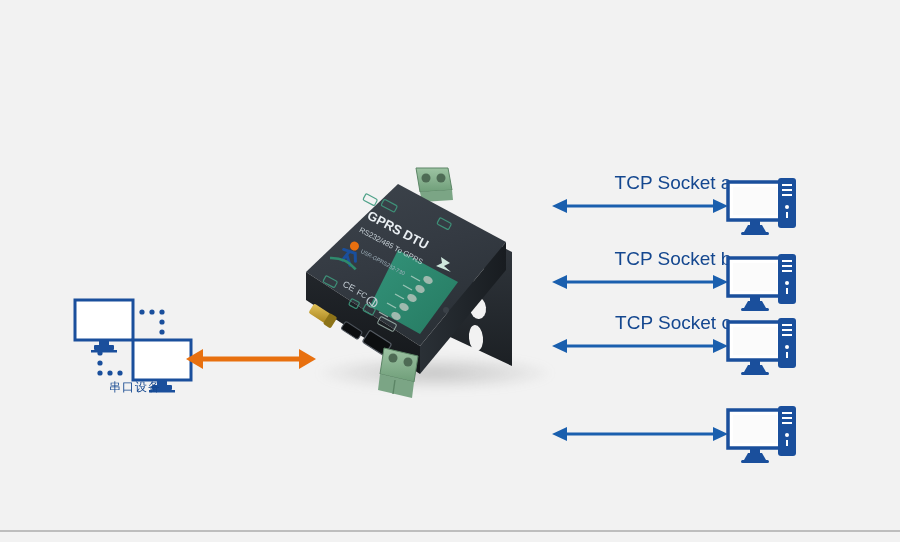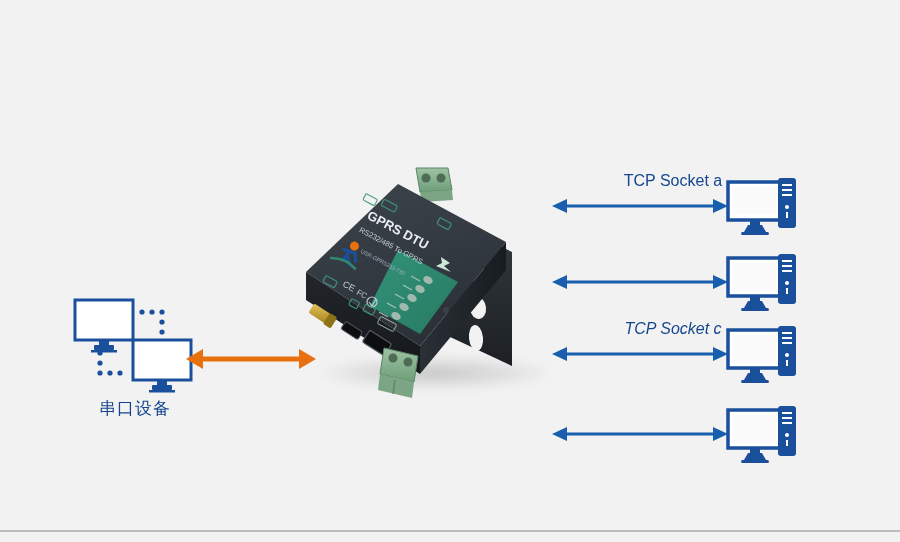--- a/index.html
+++ b/index.html
@@ -35,25 +35,25 @@
   
   #serial-group {
     left: 70px;
     top: 295px;
     width: 130px;
     height: 140px;
   }
   #serial-label {
     position: absolute;
     left: 0;
-    top: 102px;
+    top: 84px;
     width: 130px;
     text-align: center;
     color: #14478f;
-    font-size: 17px;
+    font-size: 12px;
     font-family: "DejaVu Sans", "Liberation Sans", sans-serif;
     letter-spacing: 1px;
     white-space: nowrap;
   }
 
   
   #orange-arrow {
     left: 186px;
     top: 344px;
     width: 130px;
@@ -79,21 +79,21 @@
 
   
   .socket-row { position: absolute; left: 548px; width: 352px; height: 76px; }
   .socket-label {
     position: absolute;
     left: 30px;
     top: 0px;
     width: 190px;
     text-align: center;
     color: #14478f;
-    font-size: 16px;
+    font-size: 19px;
     white-space: nowrap;
   }
   .socket-arrow { position: absolute; left: 4px; top: 22px; }
   .pc-icon { position: absolute; left: 178px; top: 4px; }
 </style>
 </head>
 <body>
 
 <div id="stage">
 
@@ -289,20 +289,21 @@
         <line x1="56" y1="9" x2="66" y2="9"></line>
         <line x1="56" y1="14" x2="66" y2="14"></line>
         <line x1="56" y1="19" x2="66" y2="19"></line>
       </g>
       <circle cx="61" cy="31" r="2" fill="#ffffff"></circle>
       <rect x="60" y="36" width="2" height="6" fill="#ffffff"></rect>
     </svg>
   </div>
 
   <div class="socket-row" style="top:248px;">
+    <div class="socket-label">TCP Socket b</div>
     <svg class="socket-arrow" width="176" height="24" viewBox="0 0 176 24">
       <line x1="12" y1="12" x2="164" y2="12" stroke="#1a5fae" stroke-width="3"></line>
       <polygon points="0,12 15,5 15,19" fill="#1a5fae"></polygon>
       <polygon points="176,12 161,5 161,19" fill="#1a5fae"></polygon>
     </svg>
     <svg class="pc-icon" width="72" height="64" viewBox="0 0 72 64">
       <rect x="2" y="6" width="54" height="38" fill="#ffffff" stroke="#1a4f9c" stroke-width="3.5"></rect>
       <rect x="7" y="11" width="44" height="28" fill="#fbfbfb"></rect>
       <rect x="24" y="44" width="10" height="5" fill="#1a4f9c"></rect>
       <path d="M18,56 L22,49 L36,49 L40,56 Z" fill="#1a4f9c"></path>
@@ -311,21 +312,21 @@
       <g stroke="#ffffff" stroke-width="2">
         <line x1="56" y1="9" x2="66" y2="9"></line>
         <line x1="56" y1="14" x2="66" y2="14"></line>
         <line x1="56" y1="19" x2="66" y2="19"></line>
       </g>
       <circle cx="61" cy="31" r="2" fill="#ffffff"></circle>
       <rect x="60" y="36" width="2" height="6" fill="#ffffff"></rect>
     </svg>
   </div>
 
-  <div class="socket-row" style="top:320px;font-style:italic;">
+  <div class="socket-row" style="top:312px;">
     <div class="socket-label">TCP Socket c</div>
     <svg class="socket-arrow" width="176" height="24" viewBox="0 0 176 24">
       <line x1="12" y1="12" x2="164" y2="12" stroke="#1a5fae" stroke-width="3"></line>
       <polygon points="0,12 15,5 15,19" fill="#1a5fae"></polygon>
       <polygon points="176,12 161,5 161,19" fill="#1a5fae"></polygon>
     </svg>
     <svg class="pc-icon" width="72" height="64" viewBox="0 0 72 64">
       <rect x="2" y="6" width="54" height="38" fill="#ffffff" stroke="#1a4f9c" stroke-width="3.5"></rect>
       <rect x="7" y="11" width="44" height="28" fill="#fbfbfb"></rect>
       <rect x="24" y="44" width="10" height="5" fill="#1a4f9c"></rect>

